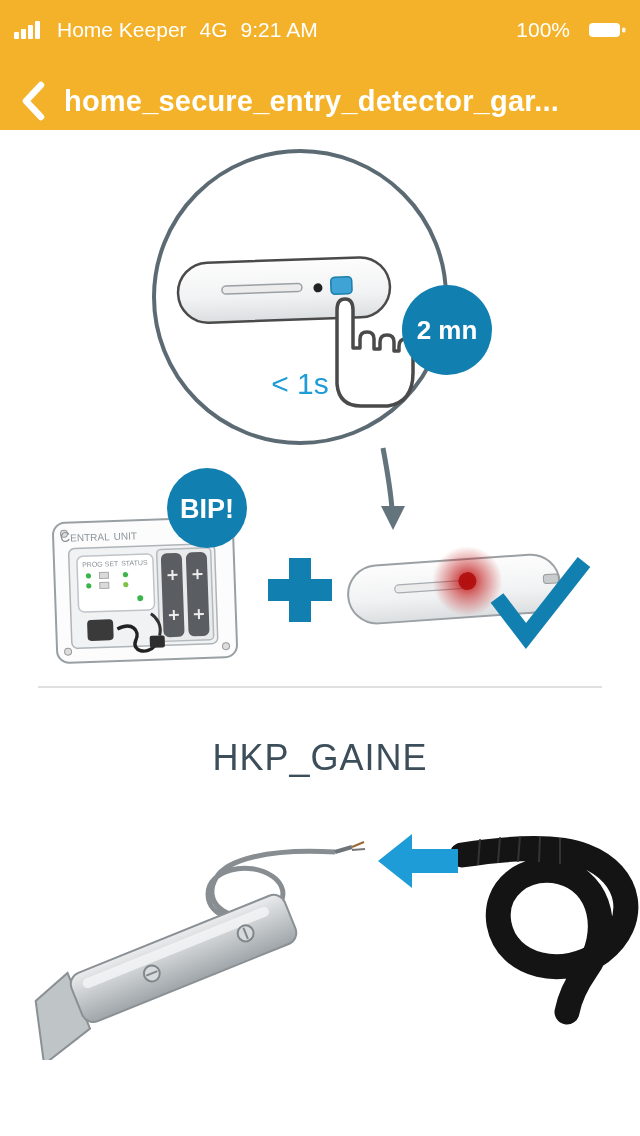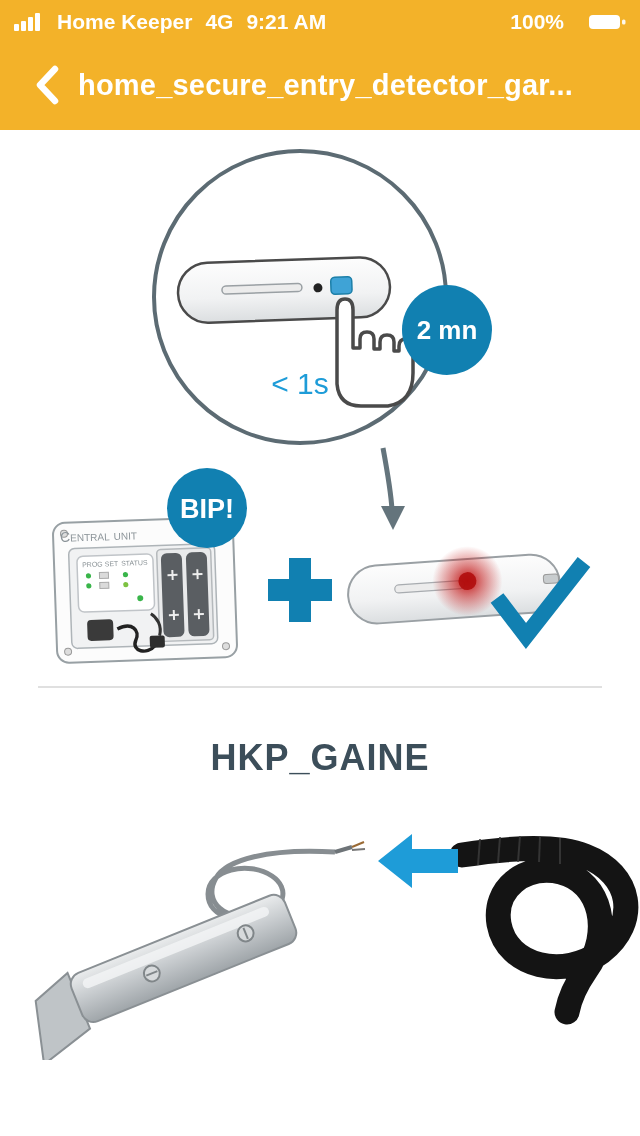--- a/index.html
+++ b/index.html
@@ -1,33 +1,33 @@
 <!DOCTYPE html>
 <html><head>
 <meta charset="utf-8">
 <style>
   html,body{margin:0;padding:0;background:#fff;}
   body{width:640px;height:1136px;overflow:hidden;font-family:"Liberation Sans",sans-serif;}
   .screen{position:relative;width:640px;height:1136px;background:#fff;}
 
   
   .header{position:absolute;top:0;left:0;width:640px;height:130px;background:#F3B229;}
-  .statusbar{display:flex;align-items:center;height:44px;padding:0 14px;color:#fff;font-size:21px;gap:13px;font-weight:bold;}
+  .statusbar{display:flex;align-items:center;height:44px;padding:8px 14px;color:#fff;font-size:21px;gap:13px;}
   .sb-left{display:flex;align-items:center;gap:13px;}
   .sb-spacer{flex:1;}
-  .sb-right{display:flex;align-items:center;gap:24px;}
-  .navbar{display:flex;align-items:center;height:82px;padding:0 28px;gap:14px;color:#fff;}
+  .sb-right{display:flex;align-items:center;gap:18px;}
+  .navbar{display:flex;align-items:center;height:82px;padding:0 14px;gap:14px;color:#fff;}
   .back-btn{display:flex;align-items:center;justify-content:center;width:36px;height:48px;cursor:pointer;flex:0 0 auto;}
   .nav-title{font-size:29px;font-weight:700;color:#fff;white-space:nowrap;overflow:hidden;letter-spacing:.2px;}
 
   
   .content{position:absolute;top:130px;left:0;width:640px;height:1006px;background:#fff;}
   .scene{position:absolute;left:0;}
   .divider{position:absolute;top:556px;left:38px;width:564px;height:2px;background:#E0E0E0;}
-  .section-title{position:absolute;width:100%;text-align:center;font-size:36px;font-weight:700;
+  .section-title{position:absolute;width:100%;text-align:center;font-size:36px;font-weight:400;
                  color:#3C4E5A;letter-spacing:1px;line-height:55px;height:55px;}
   .title-gaine{top:600px;}
   .title-racc{top:948px;}
 
   svg text{font-family:"Liberation Sans",sans-serif;}
   .badge-text{fill:#fff;font-weight:bold;}
   .smallcaps{font-variant:small-caps;}
 </style>
 </head>
 <body>

